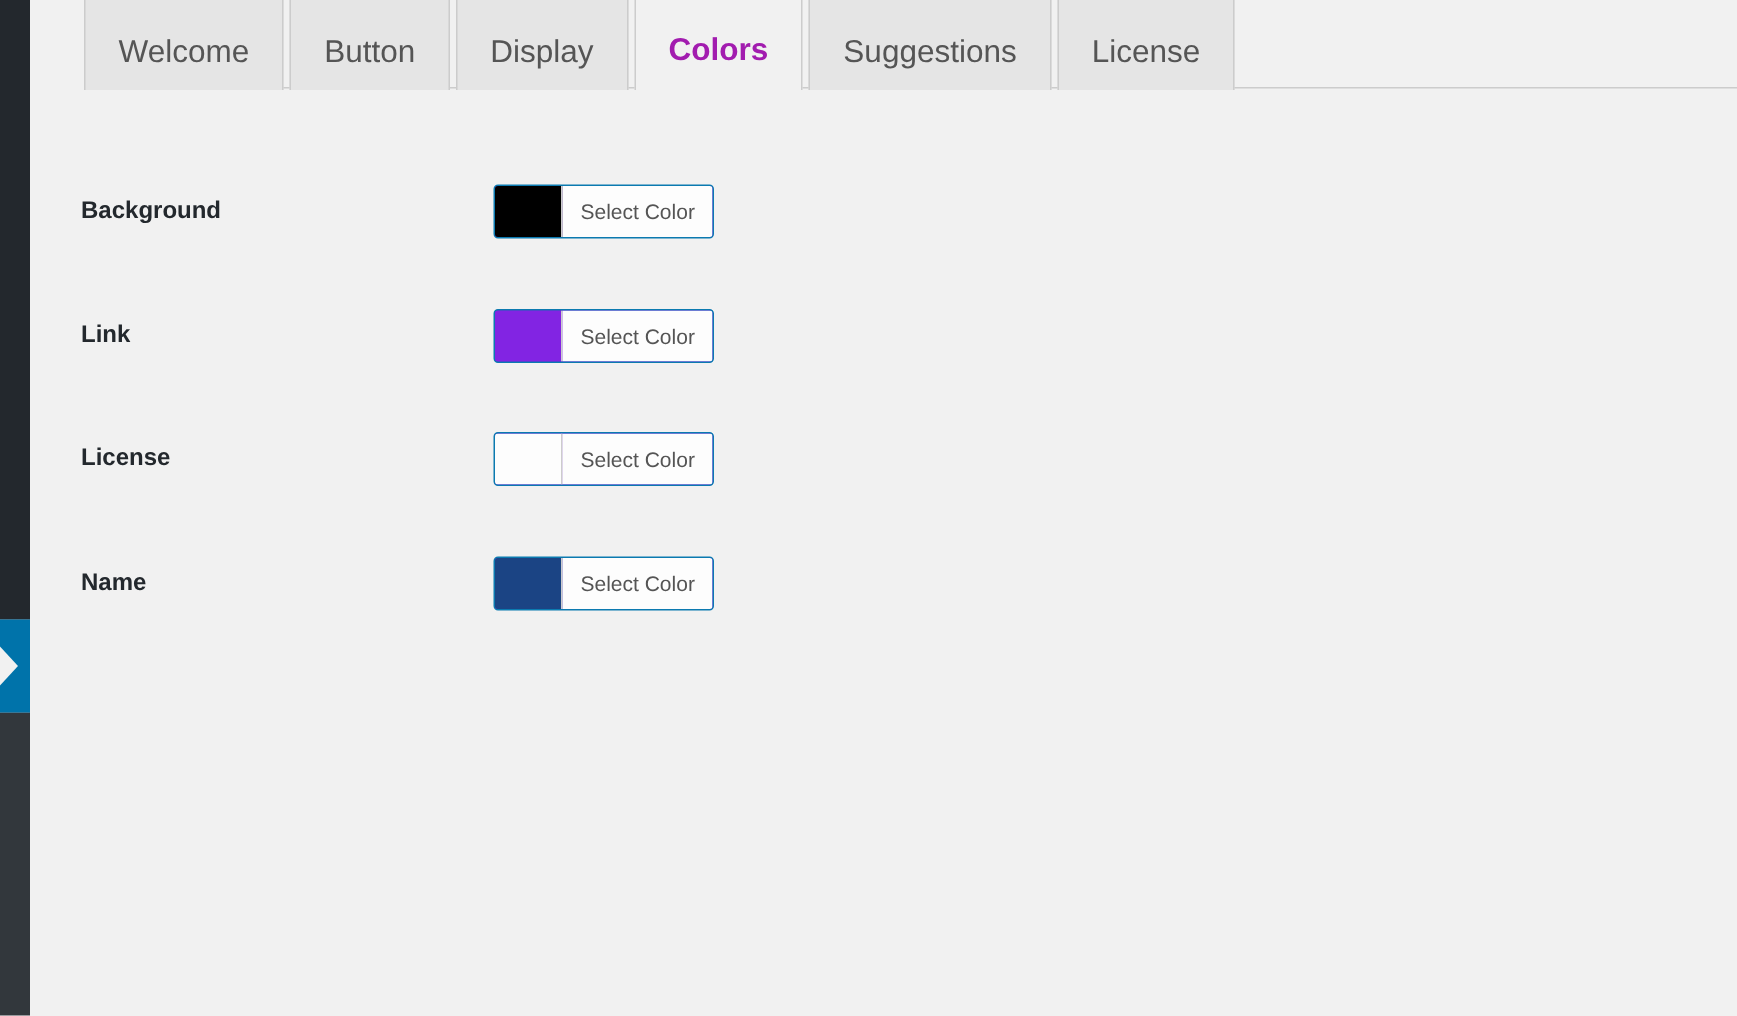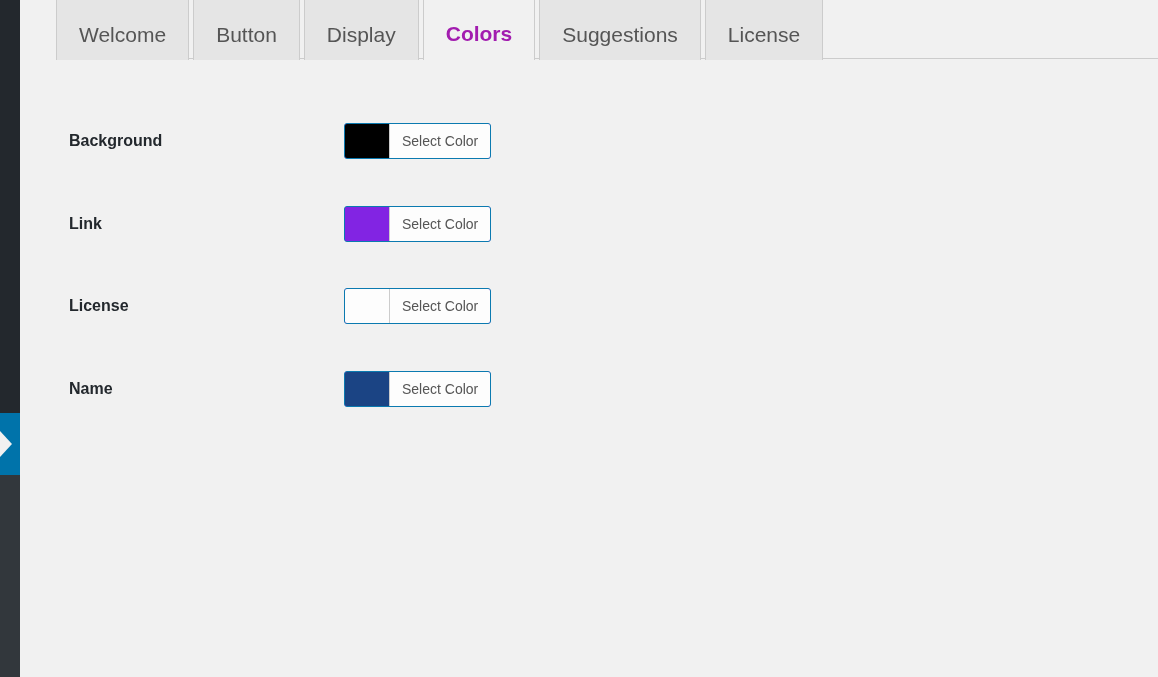--- a/index.html
+++ b/index.html
@@ -111,21 +111,21 @@
     position: absolute;
     left: 20px;
     top: 68px;
     width: 1138px;
     height: 609px;
     background: #f1f1f1;
   }
 
   .settings-table {
     position: absolute;
-    left: 49px;
+    left: 34px;
     top: 32px;
     width: 1050px;
     border-collapse: collapse;
   }
   .settings-table tr { height: 82.5px; }
   .settings-table th {
     text-align: left;
     vertical-align: middle;
     width: 275px;
     padding: 0;

